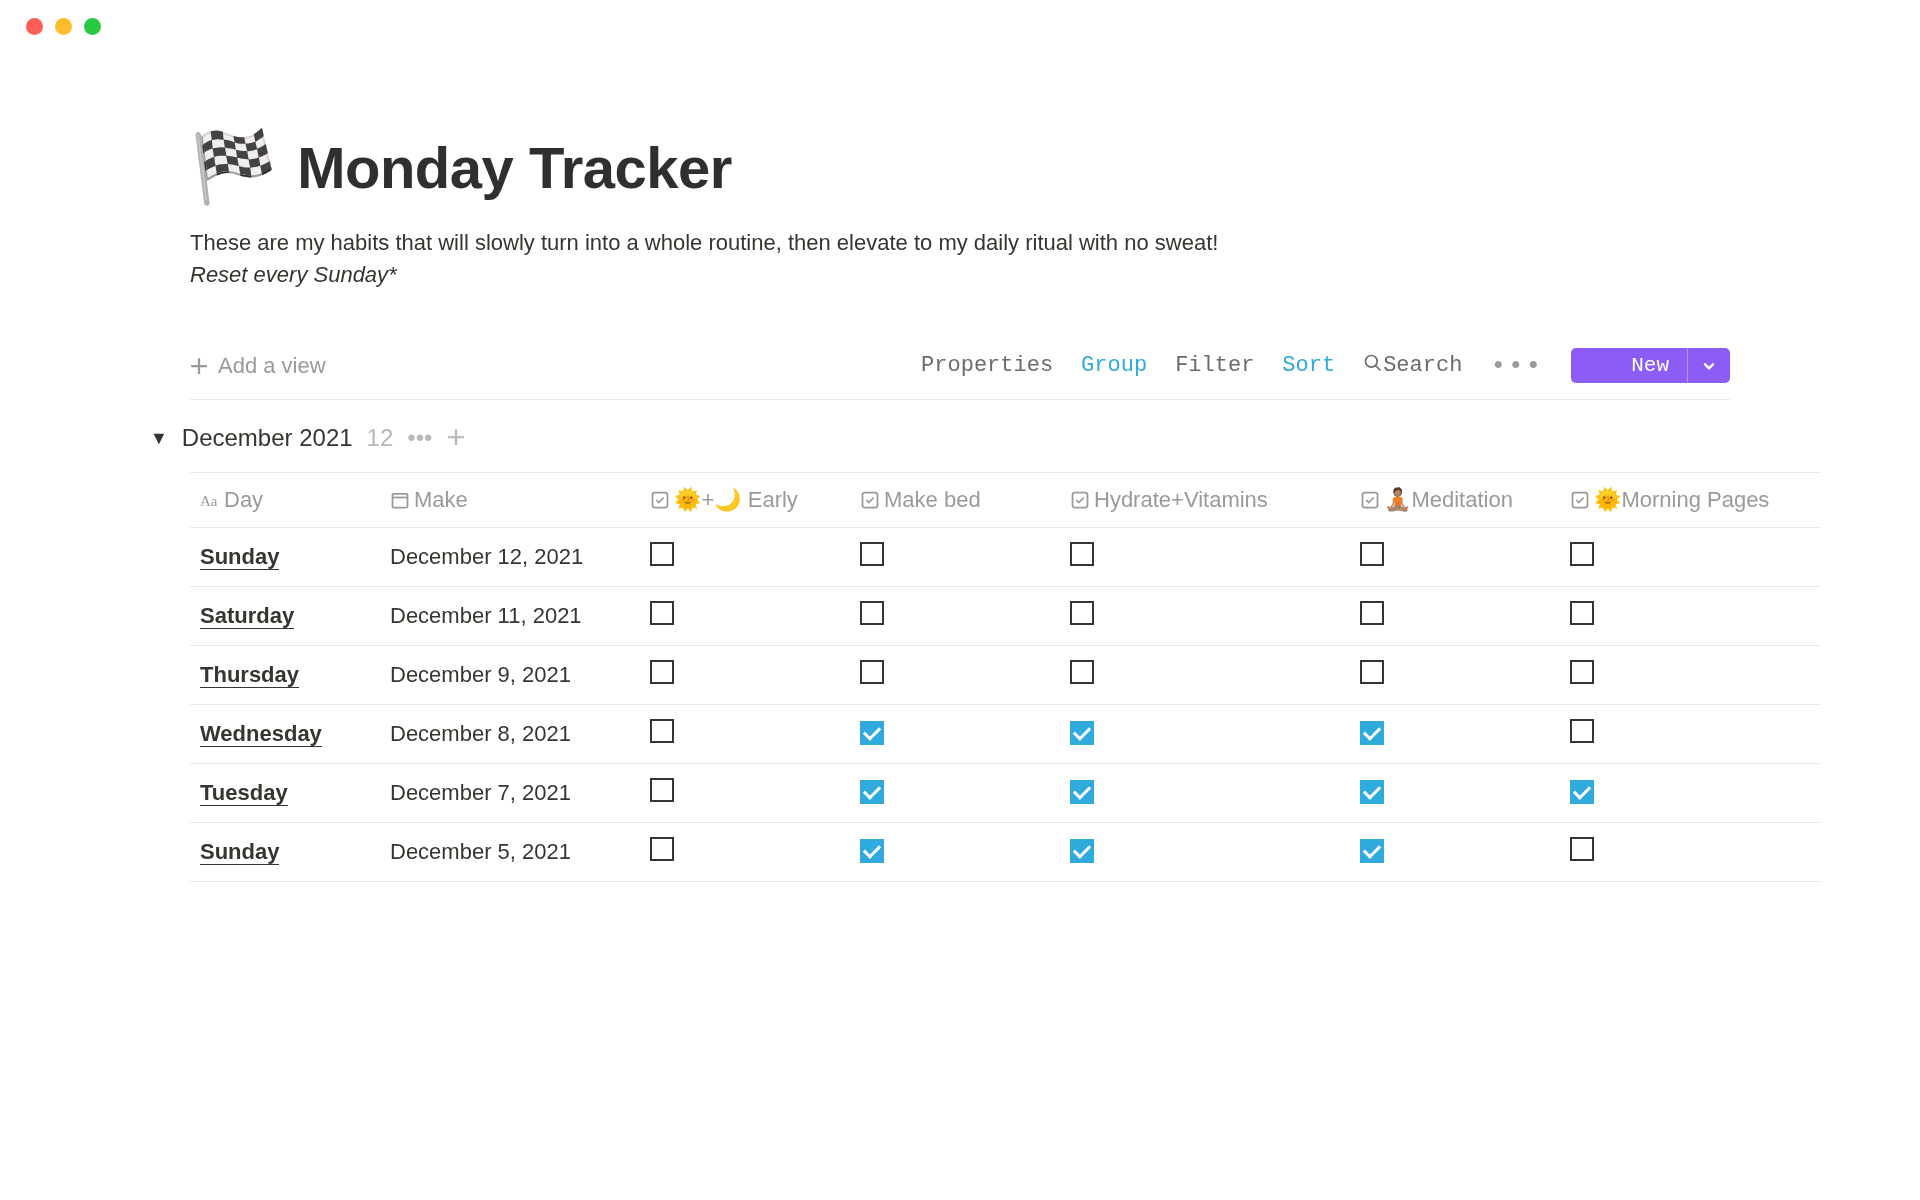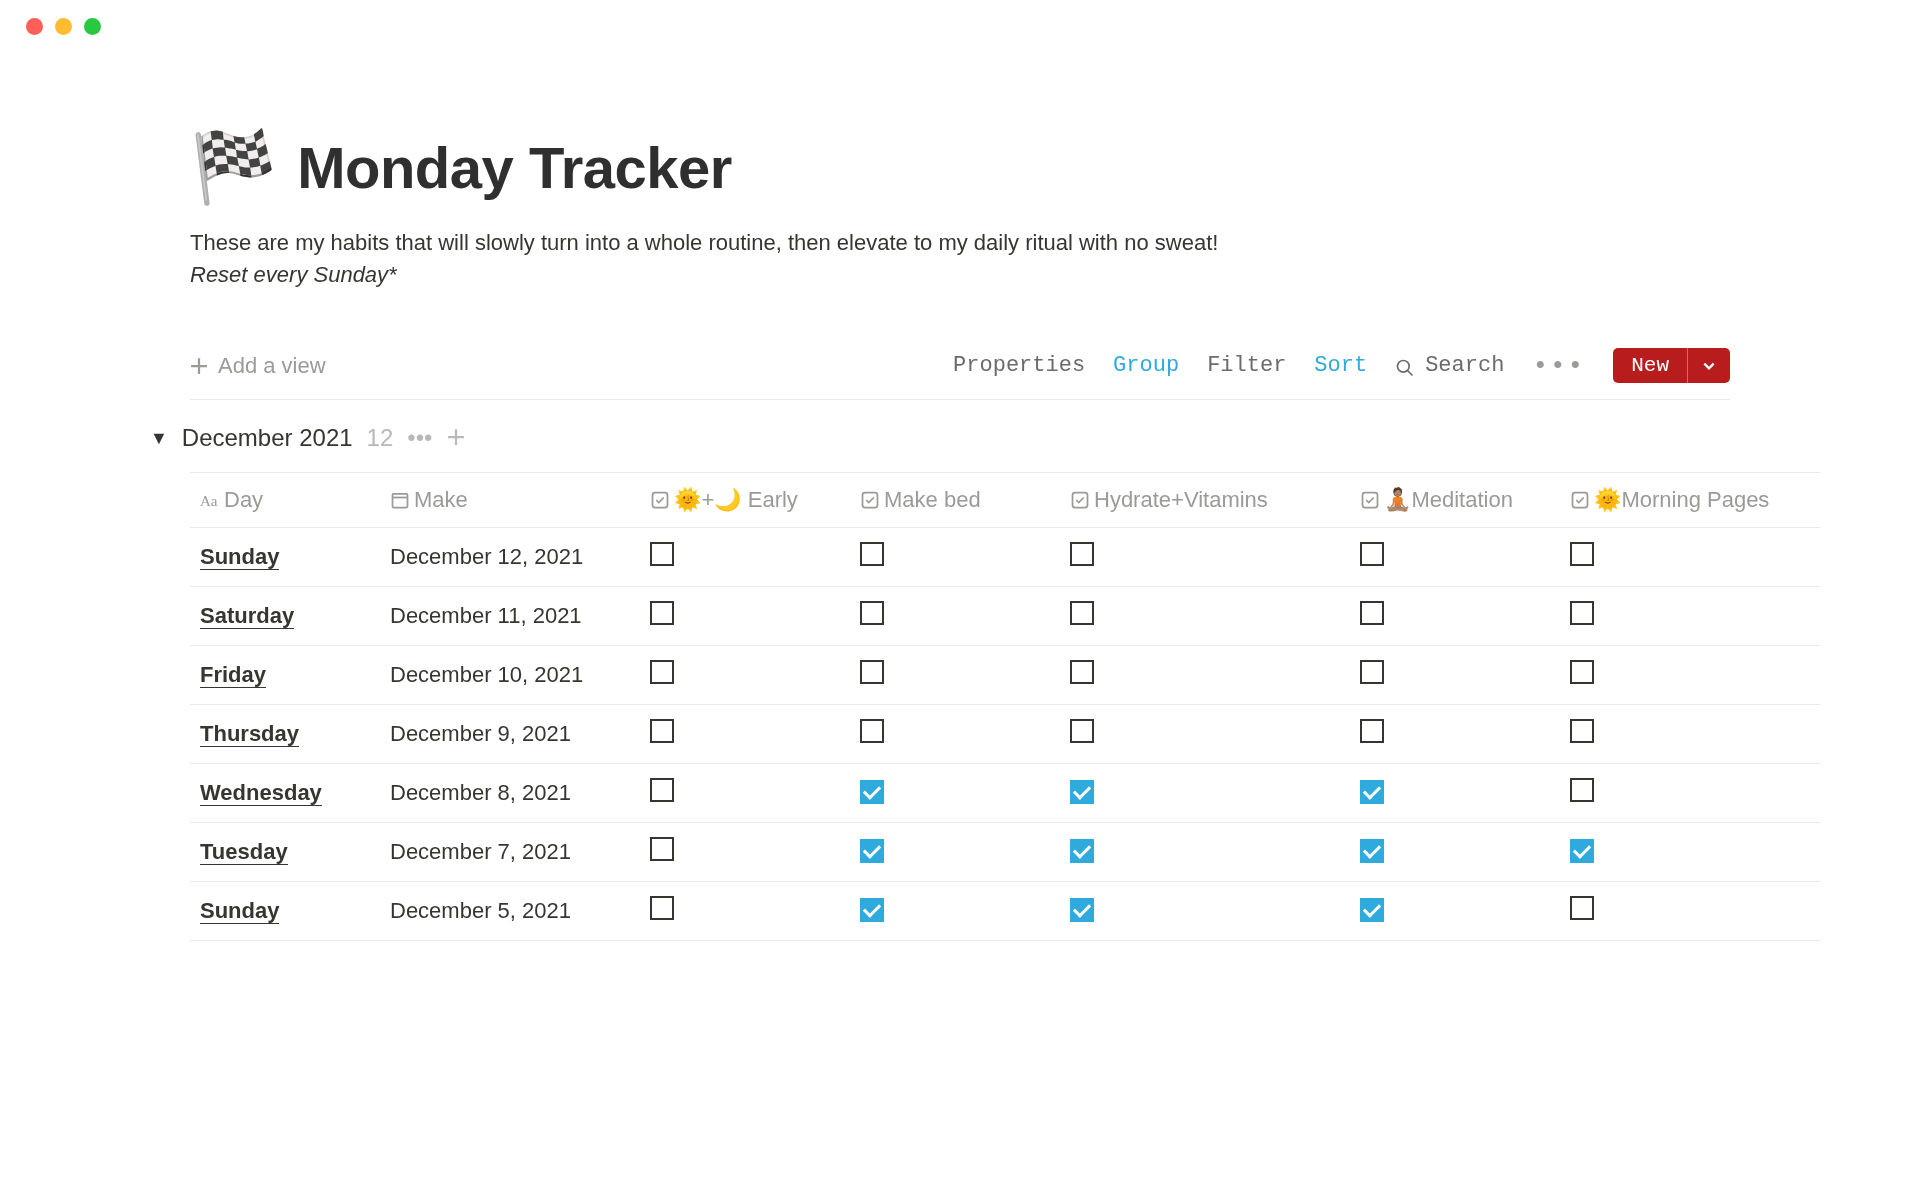--- a/index.html
+++ b/index.html
@@ -51,26 +51,26 @@
   }
   .add-view {
     display:flex; align-items:center; gap:10px;
     color:#9b9a97; font-size:22px; cursor:pointer;
   }
   .plus-svg { width:18px; height:18px; }
 
   .toolbar-right { display:flex; align-items:center; gap:28px;font-family:Liberation Mono, monospace; }
   .tb-link { font-size:22px; color:#6b6b6b; cursor:pointer; }
   .tb-link.active { color:#2eaadc; }
-  .tb-search { display:flex; align-items:flex-end; gap:10px; color:#6b6b6b; font-size:22px; cursor:pointer;}
+  .tb-search { display:flex; align-items:flex-start; color:#6b6b6b; font-size:22px; cursor:pointer;}
   .dots { color:#9b9a97; font-size:26px; letter-spacing:2px; cursor:pointer;}
   .new-btn {
     display:flex; align-items:stretch;
-    background:#b91c1c; color:#fff; border-radius:5px; overflow:hidden;
-    font-size:21px; font-weight:500;
+    background:#8b5cf6; color:#fff; border-radius:5px; overflow:hidden;
+    font-size:21px; font-weight:500;padding-left:42px;
   }
   .new-btn .lbl { padding:6px 18px; display:flex; align-items:center; cursor:pointer;}
   .new-btn .chev { padding:6px 14px; border-left:1px solid rgba(255,255,255,.35); display:flex; align-items:center; cursor:pointer;}
 
   
   .group-header {
     display:flex; align-items:center; gap:14px;
     font-size:24px; margin-bottom:20px; margin-left:-40px;
   }
   .group-caret { font-size:18px; }
@@ -277,29 +277,20 @@
         <tr>
           <td><span class="day-text">Saturday</span></td>
           <td>December 11, 2021</td>
           <td><span class="cb"></span></td>
           <td><span class="cb"></span></td>
           <td><span class="cb"></span></td>
           <td><span class="cb"></span></td>
           <td><span class="cb"></span></td>
         </tr>
         <tr>
-          <td><span class="day-text">Friday</span></td>
-          <td>December 10, 2021</td>
-          <td><span class="cb"></span></td>
-          <td><span class="cb"></span></td>
-          <td><span class="cb"></span></td>
-          <td><span class="cb"></span></td>
-          <td><span class="cb"></span></td>
-        </tr>
-        <tr>
           <td><span class="day-text">Thursday</span></td>
           <td>December 9, 2021</td>
           <td><span class="cb"></span></td>
           <td><span class="cb"></span></td>
           <td><span class="cb"></span></td>
           <td><span class="cb"></span></td>
           <td><span class="cb"></span></td>
         </tr>
         <tr>
           <td><span class="day-text">Wednesday</span></td>

